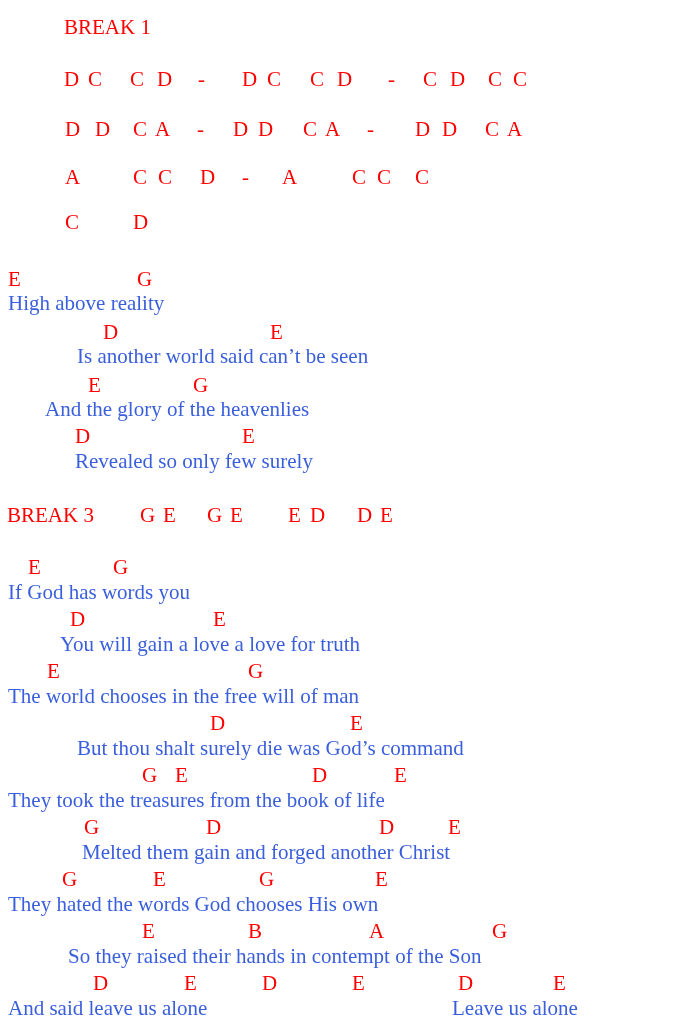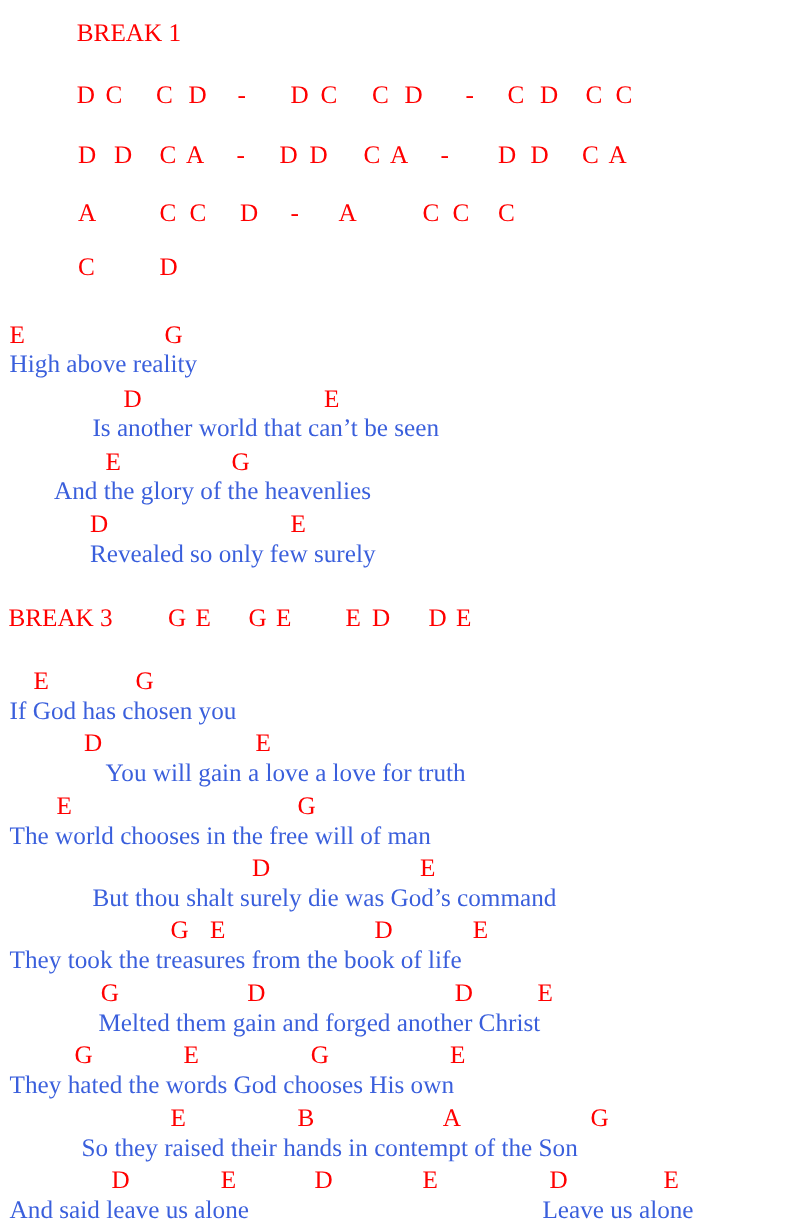--- a/index.html
+++ b/index.html
@@ -95,21 +95,21 @@
         <span class="seg chord" style="left: 137px;">G</span>
       </div>
       <div class="line lyrics" style="top: 292px;">
         <span class="seg lyric" style="left: 8px;">High above reality</span>
       </div>
       <div class="line chords" style="top: 321px;">
         <span class="seg chord" style="left: 103px;">D</span>
         <span class="seg chord" style="left: 270px;">E</span>
       </div>
       <div class="line lyrics" style="top: 345px;">
-        <span class="seg lyric" style="left: 77px;">Is another world that can’t be seen</span>
+        <span class="seg lyric" style="left: 77px;">Is another world said can’t be seen</span>
       </div>
       <div class="line chords" style="top: 374px;">
         <span class="seg chord" style="left: 88px;">E</span>
         <span class="seg chord" style="left: 193px;">G</span>
       </div>
       <div class="line lyrics" style="top: 398px;">
         <span class="seg lyric" style="left: 8px; margin-left: 37px;">And the glory of the heavenlies</span>
       </div>
       <div class="line chords" style="top: 425px;">
         <span class="seg chord" style="left: 75px;">D</span>
@@ -127,28 +127,28 @@
         <span class="seg chord" style="left: 288px;">E</span>
         <span class="seg chord" style="left: 310px;">D</span>
         <span class="seg chord" style="left: 357px;">D</span>
         <span class="seg chord" style="left: 380px;">E</span>
       </div>
       <div class="line chords" style="top: 556px;">
         <span class="seg chord" style="left: 28px;">E</span>
         <span class="seg chord" style="left: 113px;">G</span>
       </div>
       <div class="line lyrics" style="top: 581px;">
-        <span class="seg lyric" style="left: 8px;">If God has chosen you</span>
+        <span class="seg lyric" style="left: 8px;">If God has words you</span>
       </div>
       <div class="line chords" style="top: 608px;">
         <span class="seg chord" style="left: 70px;">D</span>
         <span class="seg chord" style="left: 213px;">E</span>
       </div>
       <div class="line lyrics" style="top: 633px;">
-        <span class="seg lyric" style="left: 88px; text-align: center;">You will gain a love a love for truth</span>
+        <span class="seg lyric" style="left: 60px; text-align: center;">You will gain a love a love for truth</span>
       </div>
       <div class="line chords" style="top: 660px;">
         <span class="seg chord" style="left: 47px;">E</span>
         <span class="seg chord" style="left: 248px;">G</span>
       </div>
       <div class="line lyrics" style="top: 685px;">
         <span class="seg lyric" style="left: 8px;">The world chooses in the free will of man</span>
       </div>
       <div class="line chords" style="top: 712px;">
         <span class="seg chord" style="left: 210px;">D</span>

